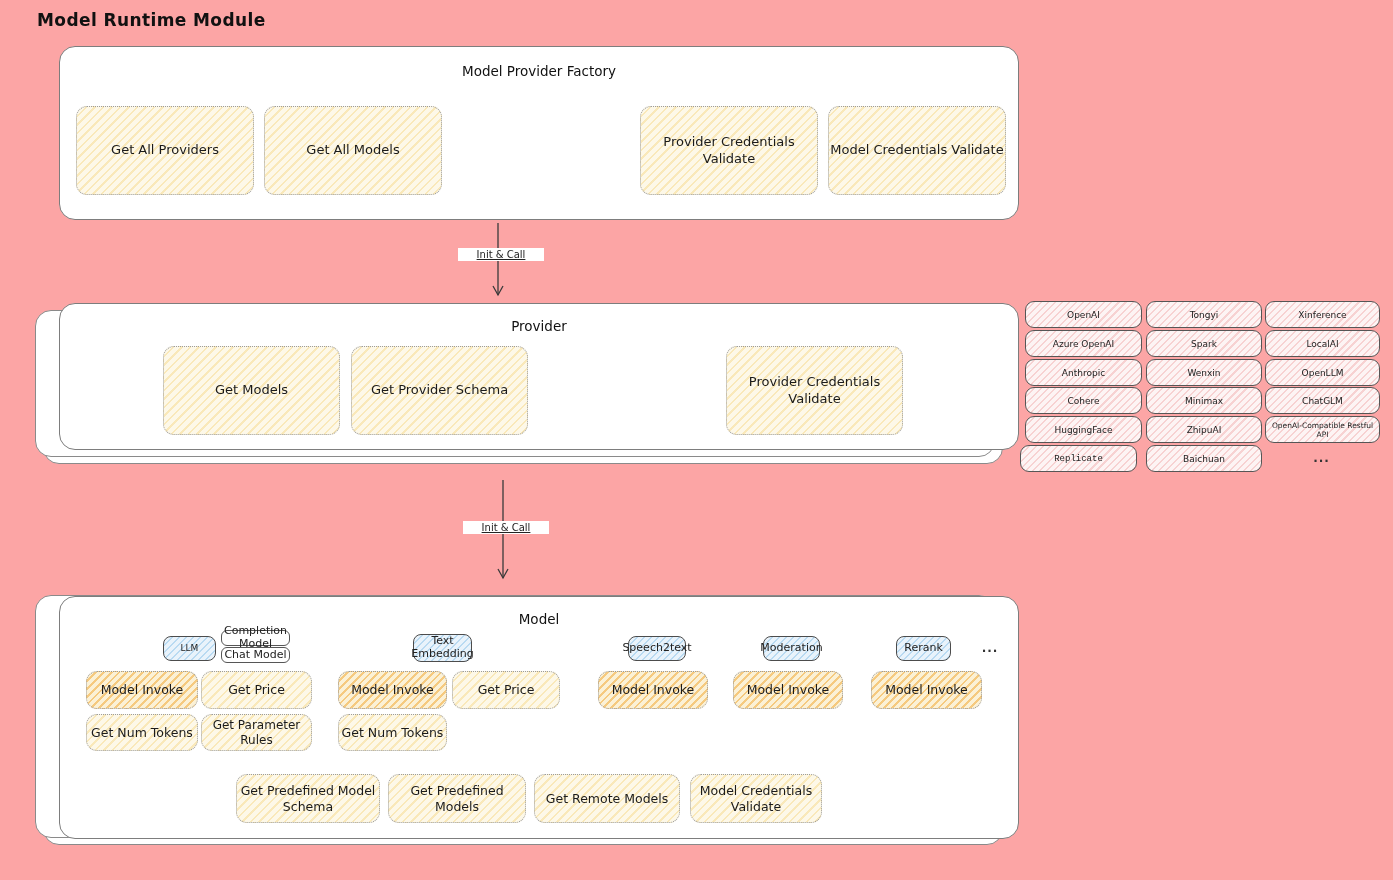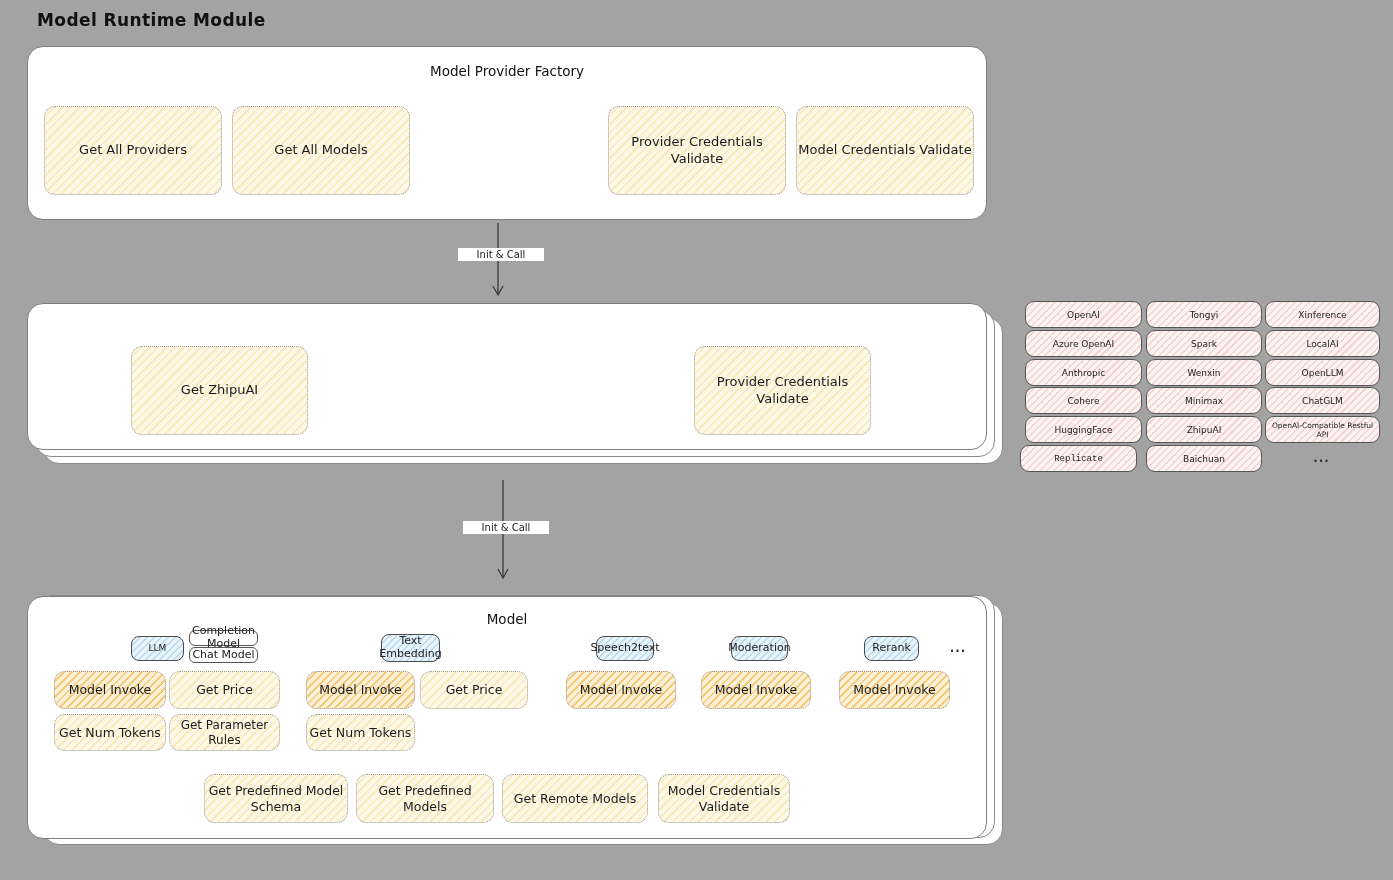--- a/index.html
+++ b/index.html
@@ -1,22 +1,22 @@
 <!DOCTYPE html>
 <html><head>
 <meta charset="utf-8">
 <style>
   html,body{margin:0;padding:0;background:#ffffff;}
   body{font-family:"DejaVu Sans",sans-serif;color:#1b1b1b;}
-  .canvas{position:relative;width:1393px;height:880px;background:#a3a3a3;overflow:hidden;}
+  .canvas{position:relative;width:1393px;height:880px;background:#fca5a5;overflow:hidden;}
 
   .page-title{position:absolute;font-size:17px;font-weight:bold;letter-spacing:.4px;color:#111;}
 
   
-  .frame{position:absolute;background:#fff;border:1.6px solid #7d7d7d;border-radius:16px;}
+  .frame{position:absolute;background:#fff;border:1.6px solid #7d7d7d;border-radius:16px;margin-left:32px;}
   .stack{position:absolute;background:#fff;border:1.5px solid #8a8a8a;border-radius:16px;}
   .frame-title{position:absolute;left:0;right:0;text-align:center;font-size:13.5px;color:#111;}
 
   
   .btn{position:absolute;display:flex;align-items:center;justify-content:center;text-align:center;
        border:1.6px dotted #9c9c9c;border-radius:11px;font-size:13px;line-height:1.25;color:#1b1b1b;
        background:repeating-linear-gradient(135deg,rgba(246,216,138,.50) 0 1.7px,rgba(0,0,0,0) 1.7px 6px),#fdf8e8;}
   .btn.hl{background:repeating-linear-gradient(135deg,rgba(243,185,90,.70) 0 2px,rgba(0,0,0,0) 2px 5.5px),#fbf1d6;}
   .btn.small{font-size:12.5px;}
 
@@ -29,21 +29,21 @@
   
   .chip{position:absolute;display:flex;align-items:center;justify-content:center;text-align:center;
         border:1.3px solid #565656;border-radius:9px;font-size:9px;color:#222;
         background:repeating-linear-gradient(135deg,rgba(239,163,163,.42) 0 1.5px,rgba(0,0,0,0) 1.5px 5px),#fdf4f4;}
   .chip.tiny{font-size:7.5px;}
 
   .more-dots{position:absolute;display:flex;align-items:center;justify-content:center;
              font-size:12px;font-weight:bold;color:#333;letter-spacing:1px;}
 
   .arrow{position:absolute;}
-  .arrow-label{position:absolute;text-align:center;font-size:10px;color:#222;background:#fff;padding:1px 3px;}
+  .arrow-label{position:absolute;text-align:center;font-size:10px;color:#222;background:#fff;padding:1px 3px;text-decoration:underline;}
 </style>
 </head>
 <body>
 
 <div class="canvas">
 
   <div class="page-title" style="left:37px;top:10px;">Model Runtime Module</div>
 
   <div class="frame" style="left:27px;top:46px;width:958px;height:172px;">
     <div class="frame-title" style="top:16px;">Model Provider Factory</div>
@@ -55,21 +55,23 @@
 
   <svg class="arrow" style="left:491px;top:221px;" width="14" height="80">
     <line x1="7" y1="2" x2="7" y2="74" stroke="#3a3a3a" stroke-width="1.3"></line>
     <polyline points="2,65 7,74 12,65" fill="none" stroke="#3a3a3a" stroke-width="1.3"></polyline>
   </svg>
   <div class="arrow-label" style="left:458px;top:248px;width:80px;">Init &amp; Call</div>
 
   <div class="stack" style="left:43px;top:317px;width:958px;height:145px;"></div>
   <div class="stack" style="left:35px;top:310px;width:958px;height:145px;"></div>
   <div class="frame" style="left:27px;top:303px;width:958px;height:145px;">
-    <div class="btn" style="left:103px;top:42px;width:175px;height:87px;">Get ZhipuAI</div>
+    <div class="frame-title" style="top:14px;">Provider</div>
+    <div class="btn" style="left:103px;top:42px;width:175px;height:87px;">Get Models</div>
+    <div class="btn" style="left:291px;top:42px;width:175px;height:87px;">Get Provider Schema</div>
     <div class="btn" style="left:666px;top:42px;width:175px;height:87px;">Provider Credentials Validate</div>
   </div>
 
   <div class="chip" style="left:1025px;top:301px;width:115px;height:25px;">OpenAI</div>
   <div class="chip" style="left:1025px;top:330px;width:115px;height:25px;">Azure OpenAI</div>
   <div class="chip" style="left:1025px;top:359px;width:115px;height:25px;">Anthropic</div>
   <div class="chip" style="left:1025px;top:387px;width:115px;height:25px;">Cohere</div>
   <div class="chip" style="left:1025px;top:416px;width:115px;height:25px;">HuggingFace</div>
   <div class="chip" style="left:1020px;top:445px;width:115px;height:25px;font-family:Liberation Mono, monospace;">Replicate</div>
 

